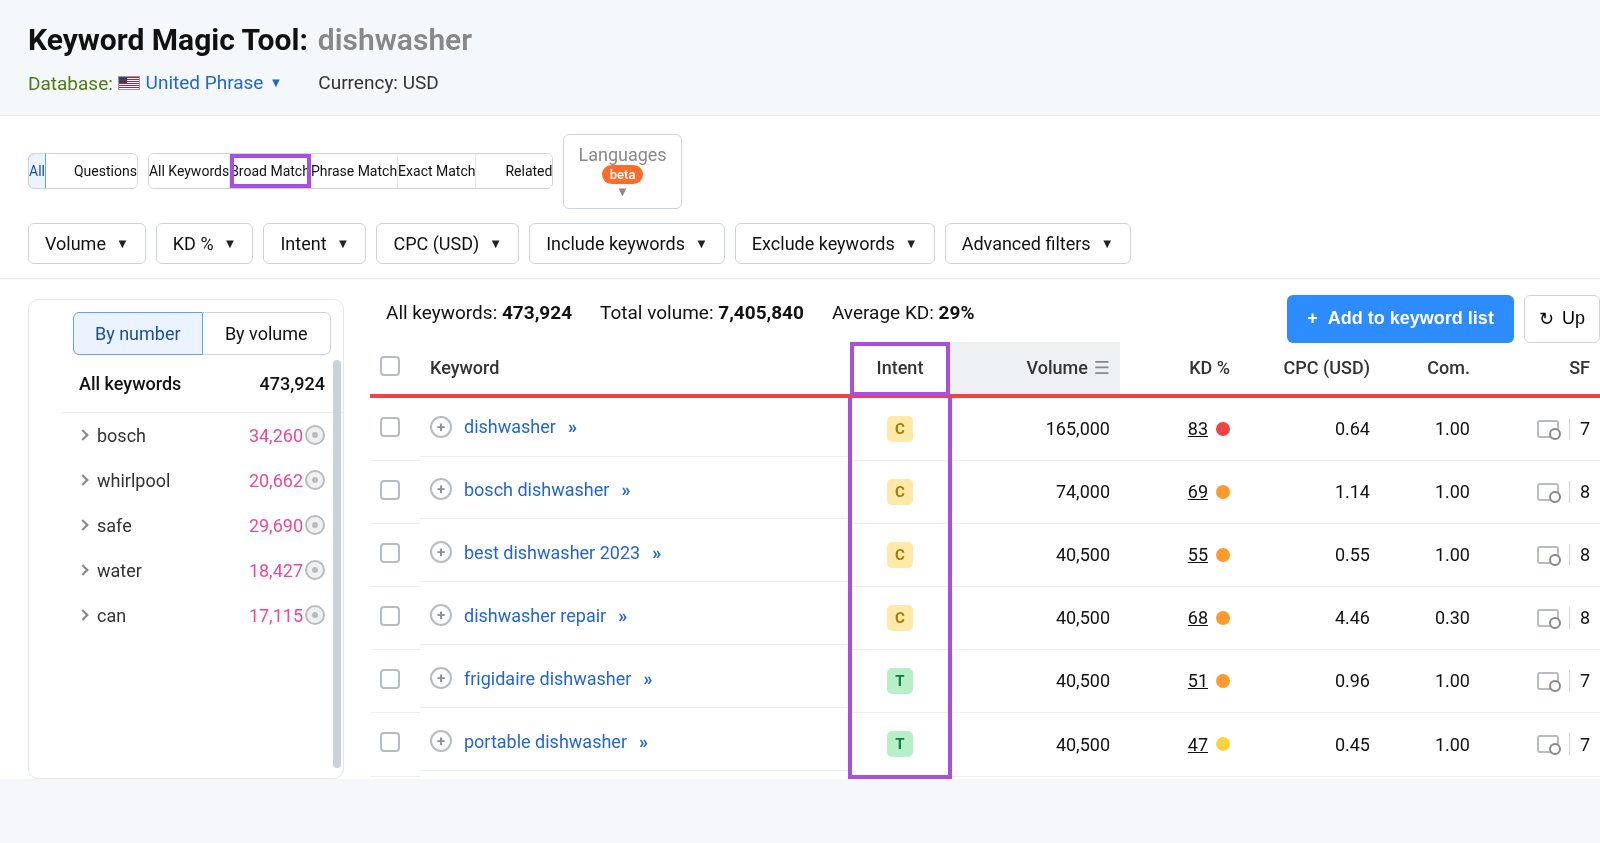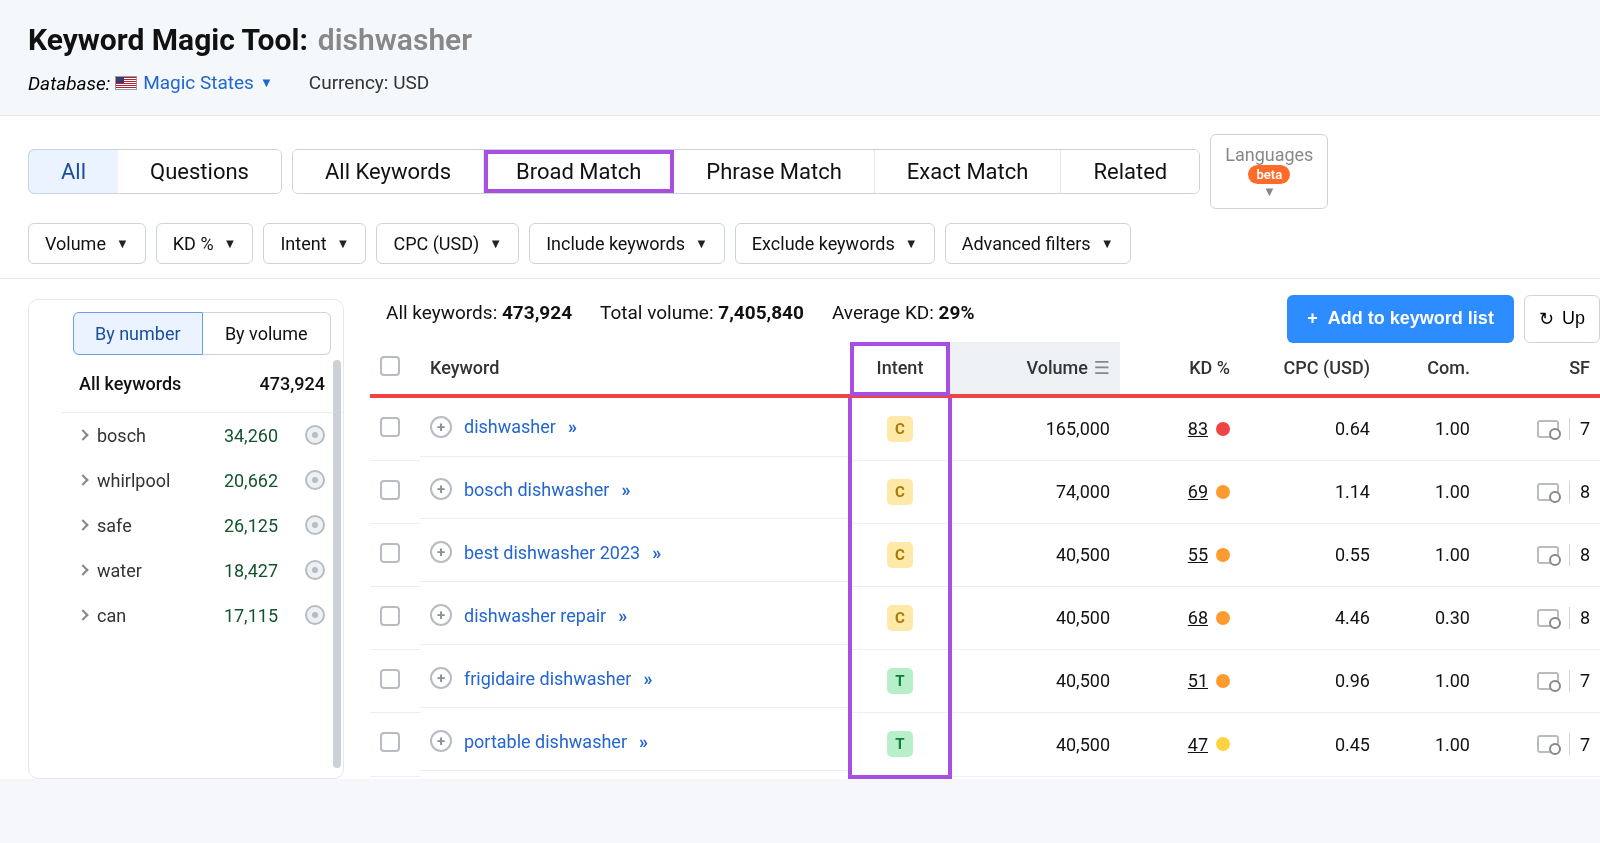--- a/index.html
+++ b/index.html
@@ -3,31 +3,31 @@
 <meta charset="utf-8">
 <style>
   * { box-sizing: border-box; margin: 0; padding: 0; }
   body { font-family: -apple-system, BlinkMacSystemFont, "Segoe UI", Roboto, sans-serif; background: #f5f7fa; color: #111; width: 1600px; }
 
   .header { padding: 22px 28px 20px 28px; background: #f5f8fa; border-bottom: 1px solid #e5e8eb; }
   .title-row { display: flex; align-items: baseline; gap: 10px; margin-bottom: 14px; }
   .title { font-size: 30px; font-weight: 700; color: #111; }
   .title-query { font-size: 30px; font-weight: 600; color: #888; }
   .meta-row { display: flex; align-items: center; gap: 36px; font-size: 19px; color: #333; }
-  .db-label { color: #000000; font-style: italic; }
+  .db-label { color: #4d7c0f; }
   .db-link { color: #2366d1; display: inline-flex; align-items: center; gap: 6px; cursor: pointer; }
   .flag { width: 22px; height: 14px; display: inline-block; background: linear-gradient(180deg,#b22234 0 8%, #fff 8% 16%, #b22234 16% 24%, #fff 24% 32%, #b22234 32% 40%, #fff 40% 48%, #b22234 48% 56%, #fff 56% 64%, #b22234 64% 72%, #fff 72% 80%, #b22234 80% 88%, #fff 88% 100%); position: relative; border:1px solid #999; }
   .flag::before { content:""; position:absolute; left:0; top:0; width:40%; height:54%; background:#3c3b6e; }
   .caret { font-size: 13px; }
 
   .toolbars { padding: 18px 28px 14px 28px; background: #fff; border-bottom: 1px solid #e5e8eb; }
   .row { display: flex; align-items: center; gap: 10px; flex-wrap: wrap; margin-bottom: 14px; }
   .seg { display: inline-flex; border: 1px solid #ccd4da; border-radius: 6px; overflow: hidden; }
-  .seg .seg-btn { padding: 9px 32px; font-size: 22px; background: #fff; border-right: 1px solid #e3e7eb; cursor: pointer; }
-  .seg .seg-btn:last-child { border-right: none; }
+  .seg .seg-btn { padding: 9px 0; font-size: 14px; background: #fff; border-right: 1px solid #e3e7eb; cursor: pointer; }
+  .seg .seg-btn:last-child { border-right: none; margin-left: 29px; }
   .seg .seg-btn.active { background: #eaf3ff; color: #1a4f9c; border:1px solid #64a1e8; margin:-1px; border-radius:6px 0 0 6px; }
   .seg .seg-btn.hi { outline: 4px solid #a84ee0; outline-offset: -4px; }
 
   .lang-btn { display:inline-flex; align-items:center; border:1px solid #ccd4da; border-radius:6px; padding:9px 14px; font-size:18px; color:#888; cursor:pointer;flex-direction:column; }
   .badge-beta { background:#ff6b29; color:#fff; border-radius:10px; padding:2px 8px; font-size:13px; font-weight:600; }
 
   .filter-btn { display:inline-flex; align-items:center; gap:10px; border:1px solid #ccd4da; border-radius:6px; padding:9px 16px; font-size:18px; background:#fff; cursor:pointer; }
   .filter-btn .caret { color:#222; }
 
   .content { display:flex; padding: 20px 0 0 28px; gap: 26px; background:#fff; }
@@ -35,21 +35,21 @@
   .sidebar { width: 320px; background:#fff; border:1px solid #e5e8eb; border-radius:10px; position: relative; padding-bottom: 10px; padding-left: 32px;}
   .sidebar-scroll { position:absolute; right:2px; top:60px; bottom:10px; width:8px; background:#ccd1d7; border-radius:6px; }
   .sb-tabs { display:flex; padding:12px; gap:0; }
   .sb-tab { flex:1; text-align:center; padding:10px 4px; font-size:18px; border:1px solid #ccd4da; cursor:pointer; }
   .sb-tab:first-child { border-radius:6px 0 0 6px; }
   .sb-tab:last-child { border-radius:0 6px 6px 0; border-left:none; }
   .sb-tab.active { background:#eaf3ff; color:#1a4f9c; border-color:#64a1e8; }
   .sb-row { display:flex; align-items:center; justify-content:space-between; padding:12px 18px; font-size:18px; }
   .sb-row.head { font-weight:500; border-bottom:1px solid #eee; padding-top:6px; padding-bottom:18px; }
   .sb-left { display:flex; align-items:center; gap:10px; color:#333; cursor:pointer;}
-  .sb-right { display:flex; align-items:center; gap:27px; color:#14532d; }
+  .sb-right { display:flex; align-items:center; gap:2px; color:#ec4899; }
   .eye { width:20px; height:20px; border-radius:50%; border:2px solid #b7bcc3; position:relative; background:#eef1f4; }
   .eye::after { content:""; position:absolute; width:6px; height:6px; background:#b7bcc3; border-radius:50%; left:5px; top:5px; }
   .chev-r { display:inline-block; width:8px; height:8px; border-right:2px solid #888; border-bottom:2px solid #888; transform:rotate(-45deg); }
 
   .main { flex:1; position:relative; }
   .stats-row { display:flex; align-items:center; gap:28px; font-size:19px; padding: 2px 0 18px 16px; }
   .stats-row b { font-weight:700; }
   .actions { position:absolute; right:0; top:-4px; display:flex; gap:10px; }
   .primary-btn { background:#2d8cff; color:#fff; border:none; border-radius:6px; padding:12px 20px; font-size:18px; font-weight:600; display:inline-flex; align-items:center; gap:10px; cursor:pointer; }
   .icon-btn { background:#fff; border:1px solid #ccd4da; border-radius:6px; padding:12px 14px; font-size:18px; display:inline-flex; align-items:center; gap:8px; cursor:pointer; }
@@ -89,21 +89,21 @@
 <div class="header">
   <div class="title-row">
     <span class="title">Keyword Magic Tool:</span>
     <span class="title-query">dishwasher</span>
   </div>
   <div class="meta-row">
     <span>
       <span class="db-label">Database:</span>
       <span class="db-link">
         <span class="flag"></span>
-        <span>Magic States</span>
+        <span>United Phrase</span>
         <span class="caret">▼</span>
       </span>
     </span>
     <span>
       <span>Currency:</span>
       <span>USD</span>
     </span>
   </div>
 </div>
 
@@ -189,21 +189,21 @@
       <span>20,662</span>
       <span class="eye"></span>
     </span>
         </div>
         <div class="sb-row">
     <span class="sb-left">
       <span class="chev-r"></span>
       <span>safe</span>
     </span>
     <span class="sb-right">
-      <span>26,125</span>
+      <span>29,690</span>
       <span class="eye"></span>
     </span>
         </div>
         <div class="sb-row">
     <span class="sb-left">
       <span class="chev-r"></span>
       <span>water</span>
     </span>
     <span class="sb-right">
       <span>18,427</span>

